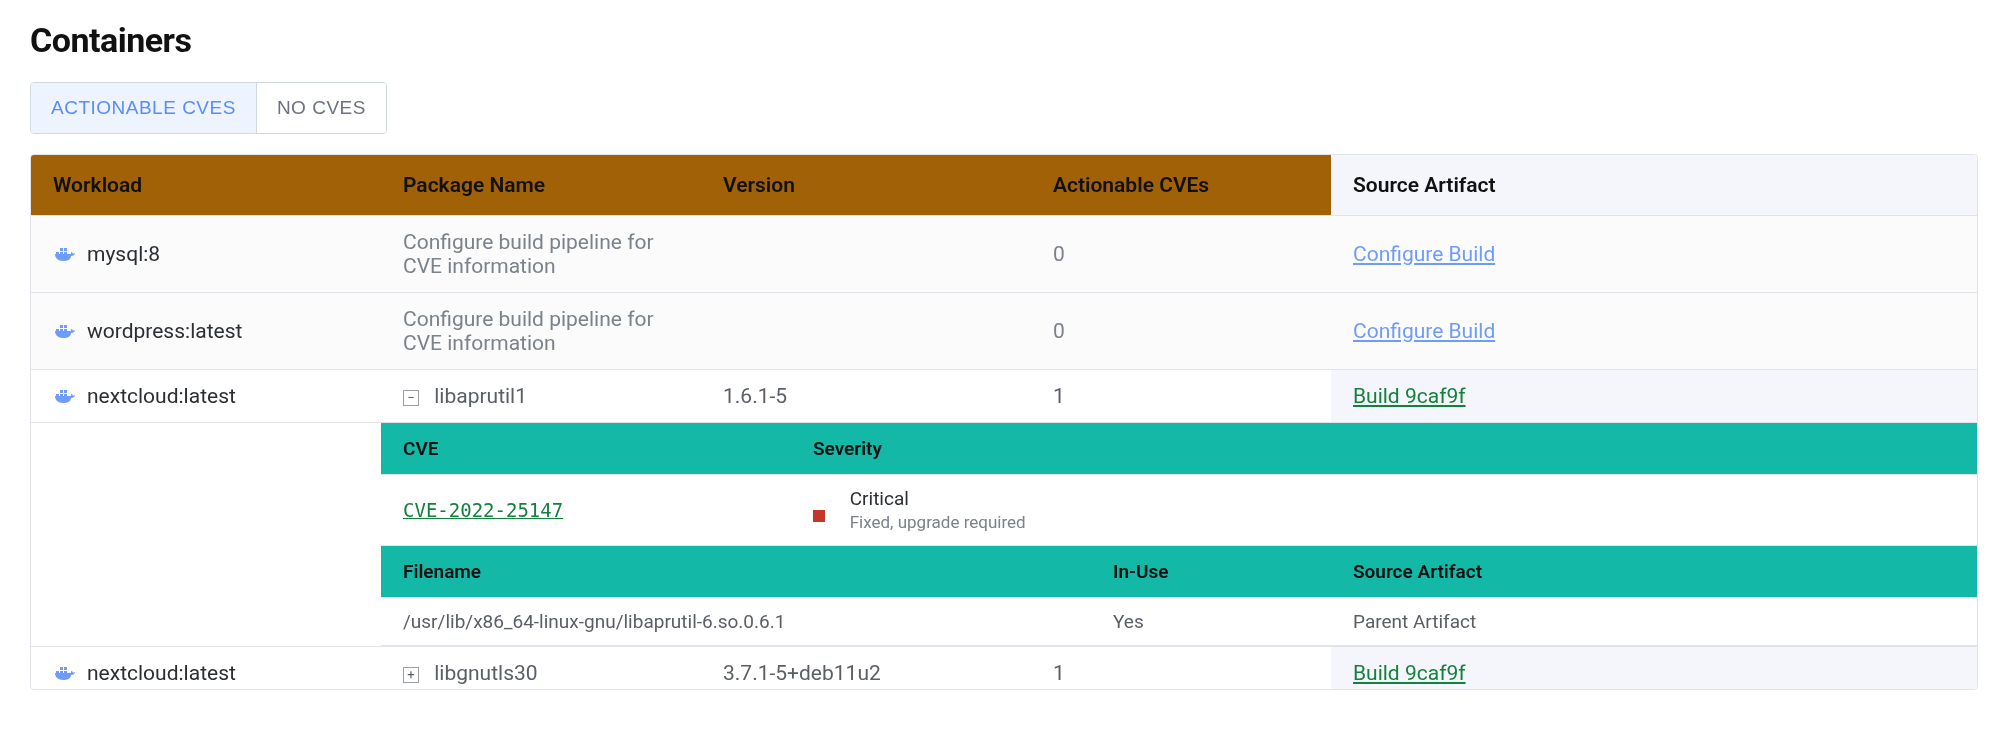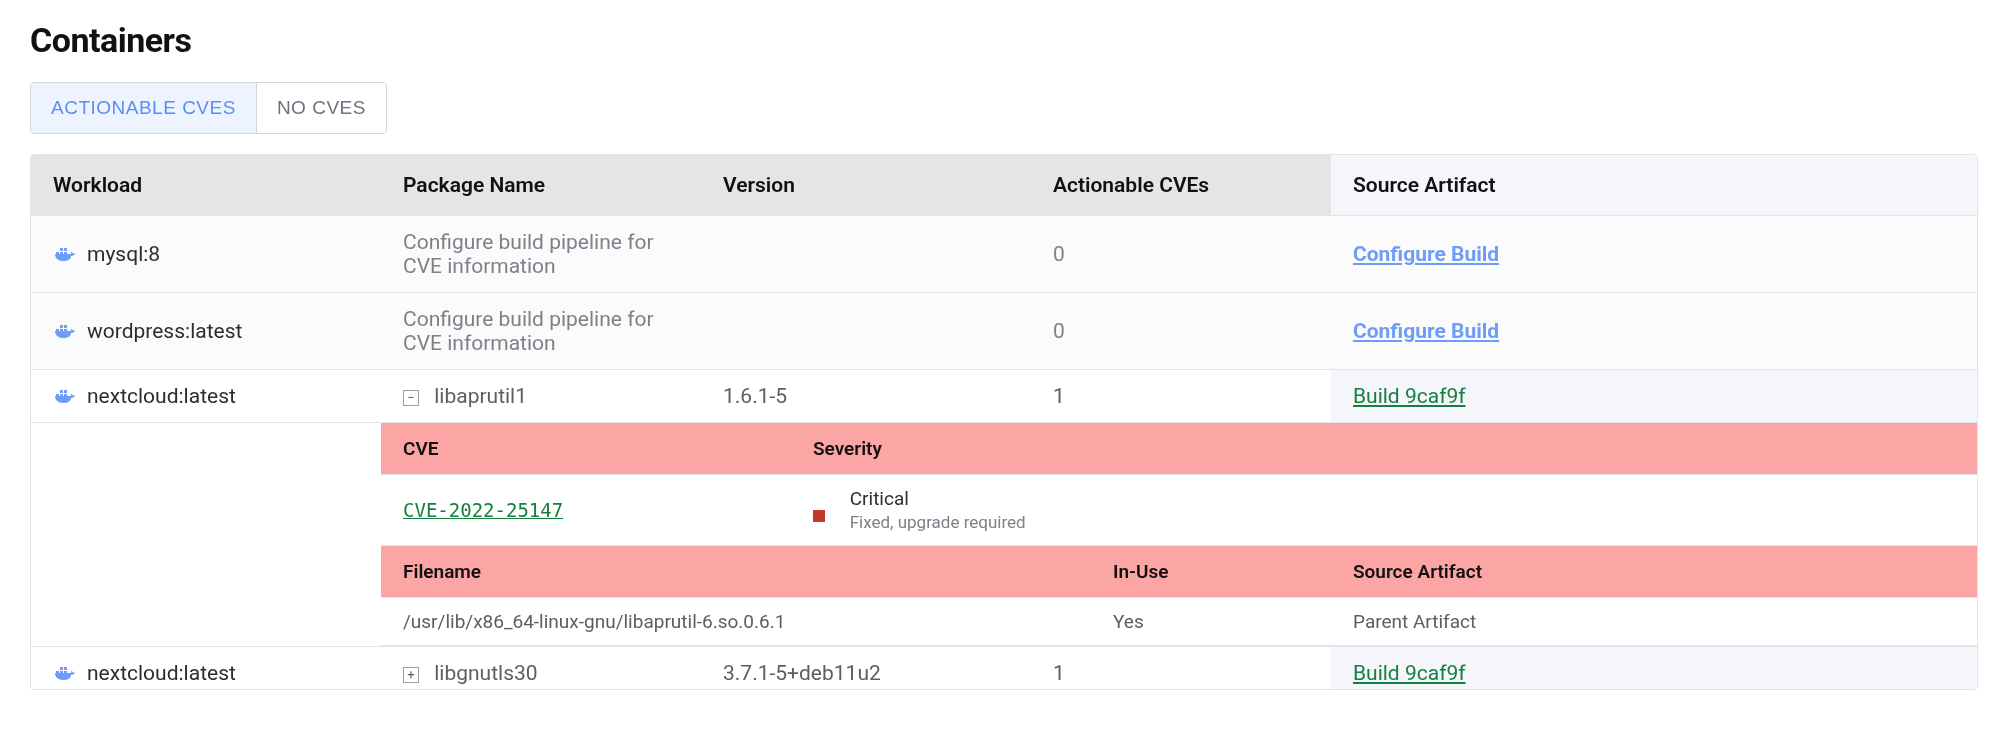--- a/index.html
+++ b/index.html
@@ -55,21 +55,21 @@
     border-collapse: collapse;
     table-layout: fixed;
   }
   thead th {
     text-align: left;
     padding: 18px 22px;
     font-size: 21px;
     font-weight: 600;
     color: #111;
     border-bottom: 1px solid #e1e4e8;
-    background: #e5e5e5;
+    background: #a16207;
   }
   thead th.highlight { background: #f4f6fb; }
   tbody tr { border-bottom: 1px solid #e1e4e8; }
   tbody td {
     padding: 14px 22px;
     font-size: 21px;
     vertical-align: middle;
     color: #5a5f66;
   }
   tbody tr.muted td { color: #7b828a; background:#fbfbfc;}
@@ -83,36 +83,36 @@
     width: 16px; height: 16px;
     border: 1px solid #9aa0a6;
     display:inline-flex; align-items:center; justify-content:center;
     font-size: 13px; line-height:1;
     margin-right: 10px;
     position: relative; top:-1px;
     color:#5a5f66;
   }
   .link-primary {
     color: #6f9cf8;
-    font-weight: 700;
+    font-weight: 400;
     text-decoration: underline;
     cursor: pointer;
   }
   .link-normal {
     color: #15803d;
     text-decoration: underline;
     cursor: pointer;
     font-weight: 400;
   }
   
   .inner-table thead th {
     font-size: 19px;
     padding: 14px 22px;
     font-weight: 600;
-    background:#fca5a5;
+    background:#14b8a6;
   }
   .inner-table tbody td {
     font-size: 19px;
     padding: 12px 22px;
   }
   .sev-box {
     width: 12px; height: 12px;
     background: #c0392b;
     display:inline-block;
     margin-right: 20px;

